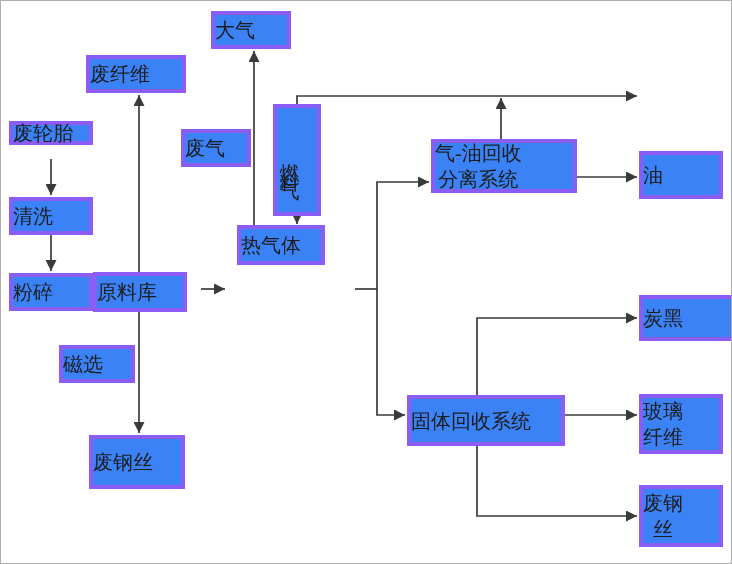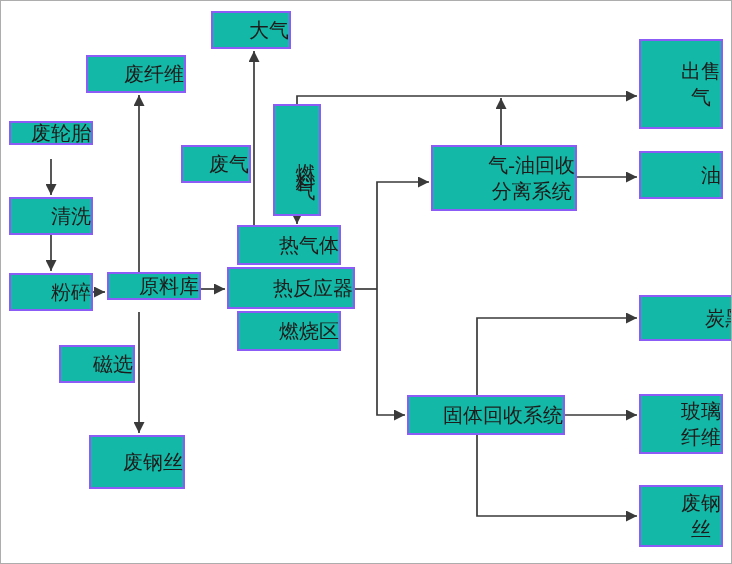--- a/index.html
+++ b/index.html
@@ -15,23 +15,23 @@
     border: 1px solid #adadad;
     overflow: hidden;
   }
   .connectors {
     position: absolute; left: 0; top: 0;
     width: 732px; height: 564px;
     z-index: 1;
   }
   .box {
     position: absolute;
-    display: flex; align-items: center; justify-content: flex-end;
-    border: 2px solid #8b5cf6;
-    background: #14b8a6;
+    display: flex; align-items: center; justify-content: flex-start;
+    border: 4px solid #8b5cf6;
+    background: #3b82f6;
     color: #1c1c1c;
     font-size: 20px;
     line-height: 1.3;
     text-align: center;
     white-space: pre-line;
     z-index: 2;
   }
   .box span { display: block; }
   .box.vertical span {
     writing-mode: vertical-rl;
@@ -79,79 +79,69 @@
   </div>
 
   <div class="box" style="left:85px; top:54px; width:100px; height:38px">
     <span>废纤维</span>
   </div>
 
   <div class="box" style="left:8px; top:120px; width:84px; height:24px">
     <span>废轮胎</span>
   </div>
 
-  <div class="box" style="left:180px; top:144px; width:70px; height:38px">
+  <div class="box" style="left:180px; top:128px; width:70px; height:38px">
     <span>废气</span>
   </div>
 
   <div class="box vertical" style="left:272px; top:103px; width:48px; height:112px">
     <span>燃料气</span>
   </div>
 
   <div class="box" style="left:8px; top:196px; width:84px; height:38px">
     <span>清洗</span>
   </div>
 
   <div class="box" style="left:8px; top:272px; width:84px; height:38px">
     <span>粉碎</span>
   </div>
 
-  <div class="box" style="left:106px; top:271px; width:94px; height:28px">
+  <div class="box" style="left:92px; top:271px; width:94px; height:40px">
     <span>原料库</span>
   </div>
 
-  <div class="box" style="left:236px; top:224px; width:104px; height:40px">
+  <div class="box" style="left:236px; top:224px; width:88px; height:40px">
     <span>热气体</span>
   </div>
 
-  <div class="box" style="left:226px; top:266px; width:128px; height:42px">
-    <span>热反应器</span>
-  </div>
 
-  <div class="box" style="left:236px; top:310px; width:104px; height:40px">
-    <span>燃烧区</span>
-  </div>
 
-  <div class="box" style="left:430px; top:144px; width:146px; height:66px">
+  <div class="box" style="left:430px; top:138px; width:146px; height:54px">
     <span>气-油回收
 分离系统</span>
   </div>
 
-  <div class="box" style="left:638px; top:38px; width:84px; height:90px">
-    <span>出售
-气</span>
-  </div>
 
   <div class="box" style="left:638px; top:150px; width:84px; height:48px">
     <span>油</span>
   </div>
 
   <div class="box" style="left:58px; top:344px; width:76px; height:38px">
     <span>磁选</span>
   </div>
 
   <div class="box" style="left:88px; top:434px; width:96px; height:54px">
     <span>废钢丝</span>
   </div>
 
   <div class="box" style="left:638px; top:294px; width:108px; height:46px">
     <span>炭黑</span>
   </div>
 
-  <div class="box" style="left:406px; top:394px; width:158px; height:40px">
+  <div class="box" style="left:406px; top:394px; width:158px; height:51px">
     <span>固体回收系统</span>
   </div>
 
   <div class="box" style="left:638px; top:393px; width:84px; height:60px">
     <span>玻璃
 纤维</span>
   </div>
 
   <div class="box" style="left:638px; top:484px; width:84px; height:62px">
     <span>废钢

